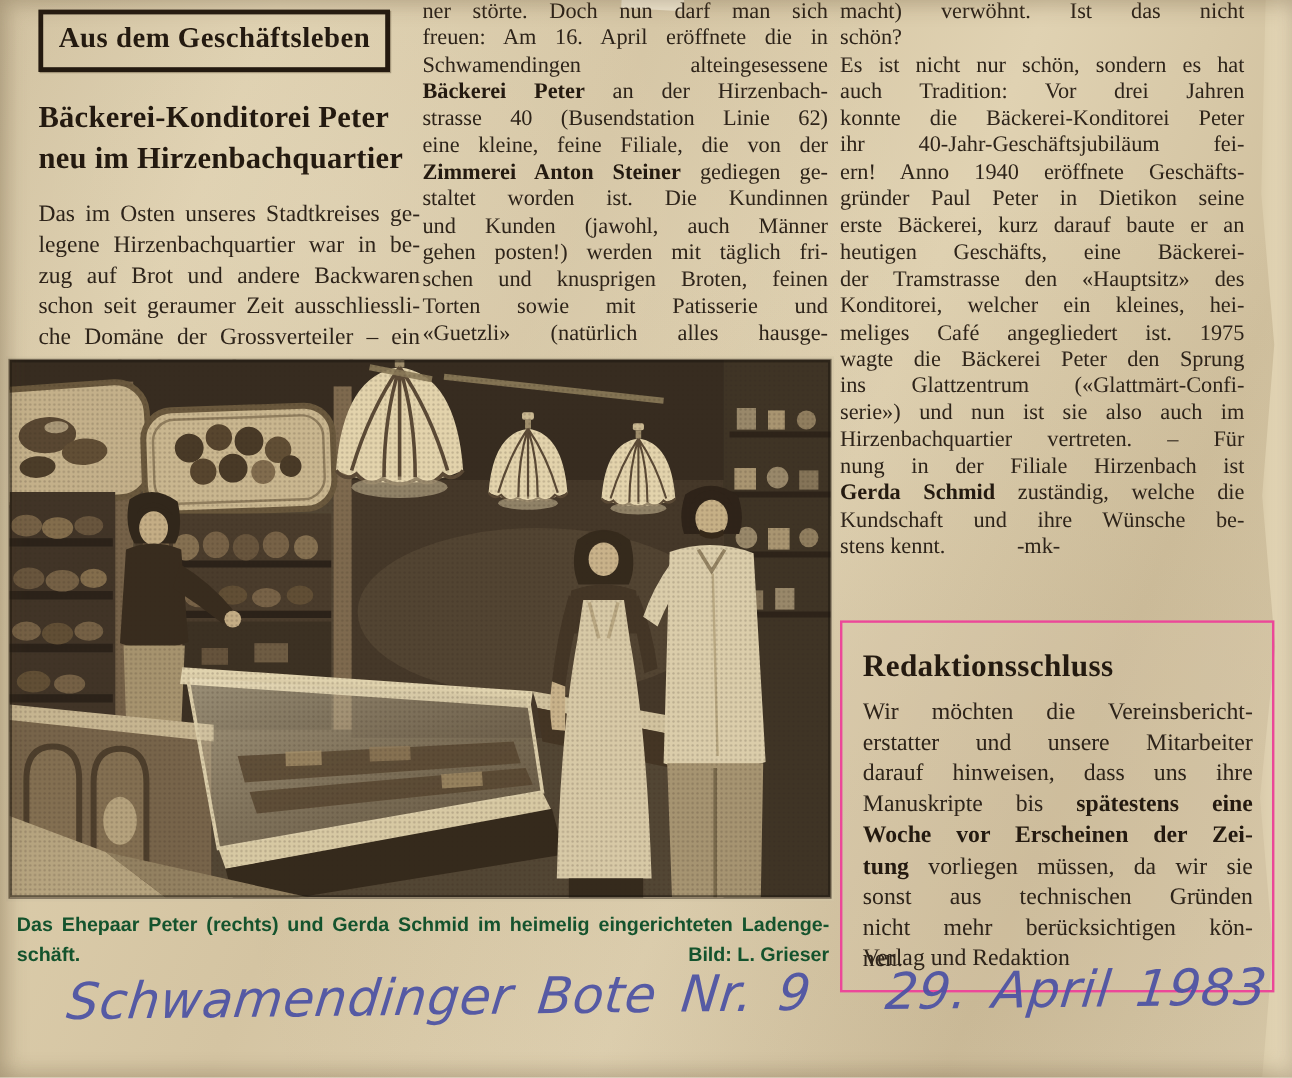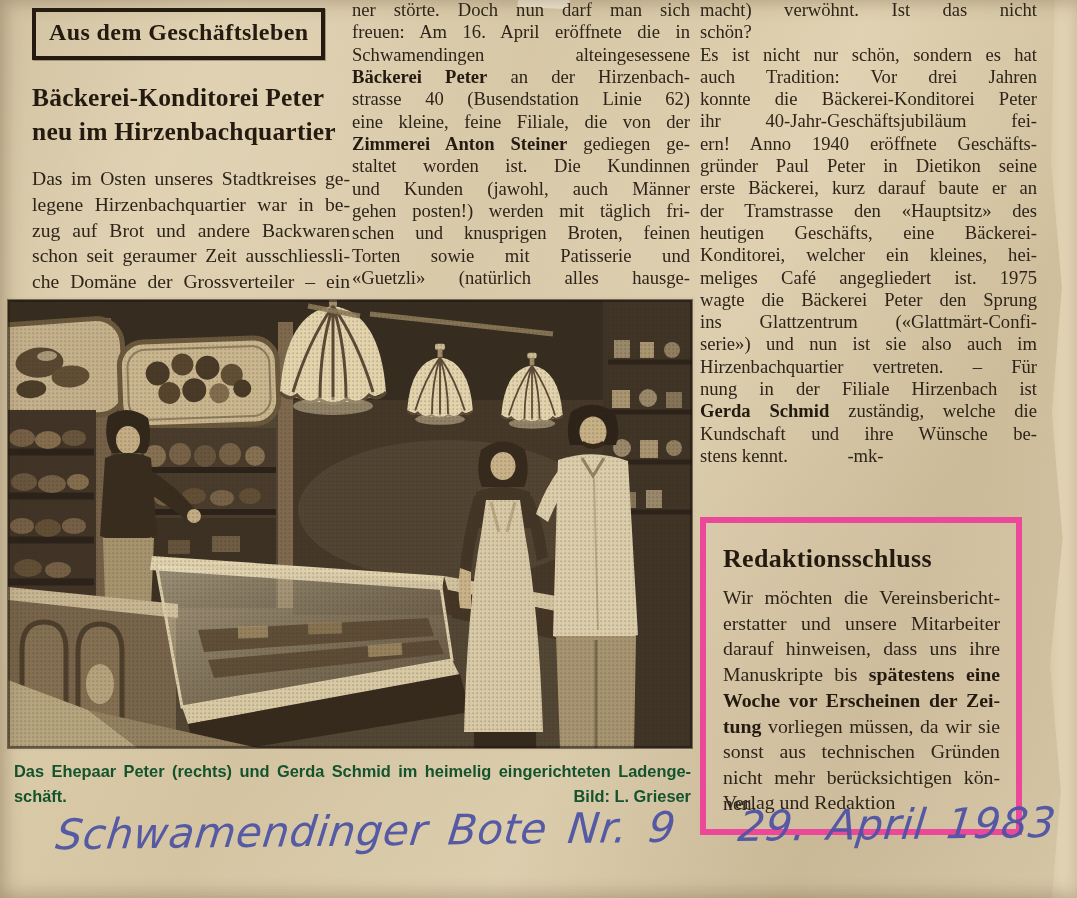--- a/index.html
+++ b/index.html
@@ -34,22 +34,22 @@
   .headline{margin-top:21px;font-weight:bold;font-size:25.5px;line-height:34px;color:#241a10;letter-spacing:.2px;}
   .body1{margin-top:17px;font-size:19.6px;line-height:25.8px;}
 
   .tl{white-space:nowrap;overflow:hidden;}
   .tl.fill{text-align:justify;text-align-last:justify;-moz-text-align-last:justify;}
   .bd{font-weight:bold;color:#241a10;}
 
   .byline{ text-align:center;margin-top:-22.3px;padding-right:6px;font-size:18.6px;}
 
   .redaktion-box{
-    position:absolute;left:700px;top:517px;width:322px;box-sizing:border-box;
-    border:6px solid #ec4899;padding:22px 16px 15px 17px;
+    position:absolute;left:700px;top:517px;width:362px;box-sizing:border-box;
+    border:2px solid #ec4899;padding:22px 16px 15px 17px;
     background:rgba(222,209,178,.25);
   }
   .redaktion-box h2{margin:0 0 12px 0;font-size:26px;line-height:28px;color:#241a10;letter-spacing:.3px;}
   .redaktion-body{font-size:19.8px;line-height:25.7px;}
   .signature{margin-top:-25.7px;font-size:19.8px;padding-right:2px;}
 
   .photo{position:absolute;left:8px;top:300px;width:684px;height:448px;display:block;
     box-shadow:0 0 0 1px rgba(40,30,20,.55), 0 0 0 3px rgba(210,196,165,.6);}
 
   .caption{
@@ -113,22 +113,22 @@
   <div>
       <div class="tl fill"><span>macht) verwöhnt. Ist das nicht</span></div>
       <div class="tl"><span>schön?</span></div>
       <div class="tl fill"><span>Es ist nicht nur schön, sondern es hat</span></div>
       <div class="tl fill"><span>auch Tradition: Vor drei Jahren</span></div>
       <div class="tl fill"><span>konnte die Bäckerei-Konditorei Peter</span></div>
       <div class="tl fill"><span>ihr 40-Jahr-Geschäftsjubiläum fei-</span></div>
       <div class="tl fill"><span>ern! Anno 1940 eröffnete Geschäfts-</span></div>
       <div class="tl fill"><span>gründer Paul Peter in Dietikon seine</span></div>
       <div class="tl fill"><span>erste Bäckerei, kurz darauf baute er an</span></div>
+      <div class="tl fill"><span>heutigen Geschäfts, eine Bäckerei-</span></div>
       <div class="tl fill"><span>der Tramstrasse den «Hauptsitz» des</span></div>
-      <div class="tl fill"><span>heutigen Geschäfts, eine Bäckerei-</span></div>
       <div class="tl fill"><span>Konditorei, welcher ein kleines, hei-</span></div>
       <div class="tl fill"><span>meliges Café angegliedert ist. 1975</span></div>
       <div class="tl fill"><span>wagte die Bäckerei Peter den Sprung</span></div>
       <div class="tl fill"><span>ins Glattzentrum («Glattmärt-Confi-</span></div>
       <div class="tl fill"><span>serie») und nun ist sie also auch im</span></div>
       <div class="tl fill"><span>Hirzenbachquartier vertreten. – Für</span></div>
       <div class="tl fill"><span>nung in der Filiale Hirzenbach ist</span></div>
       <div class="tl fill"><span class="bd">Gerda Schmid</span><span> zuständig, welche die</span></div>
       <div class="tl fill"><span>Kundschaft und ihre Wünsche be-</span></div>
       <div class="tl"><span>stens kennt.</span></div>

